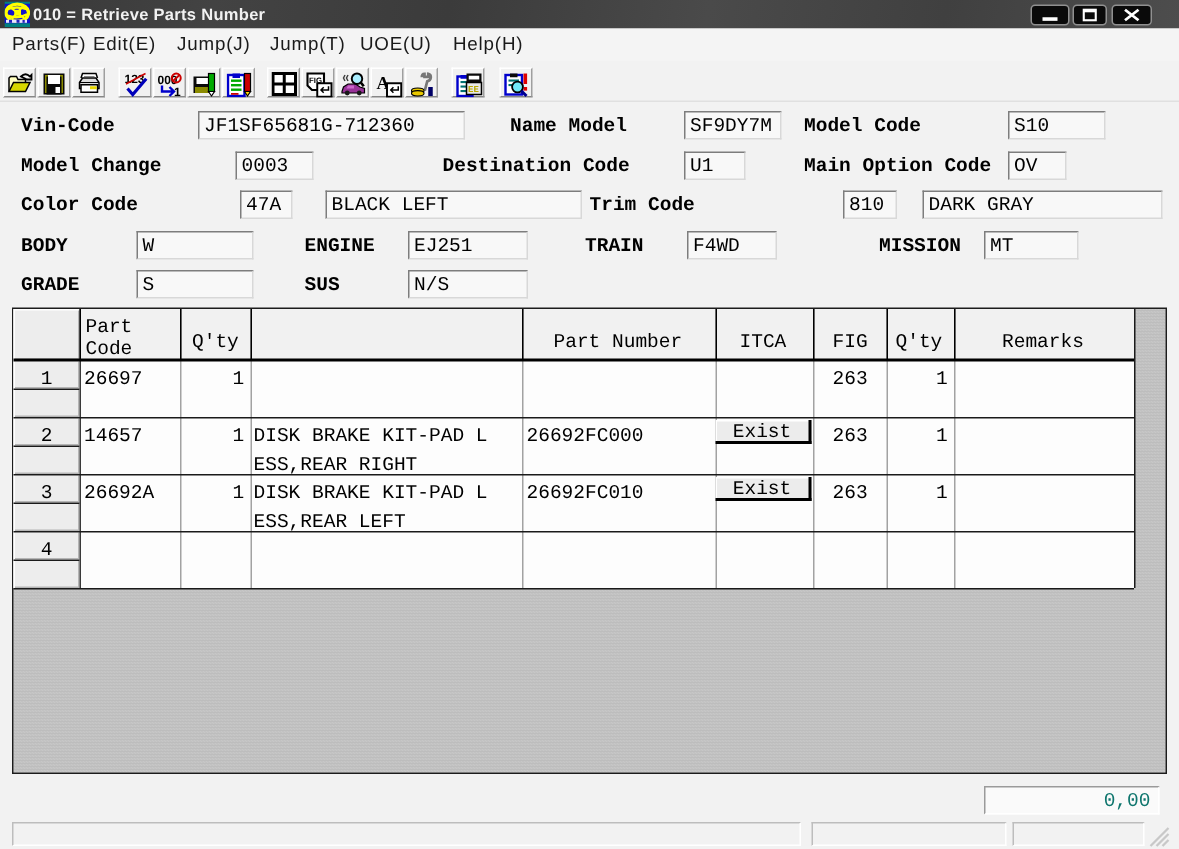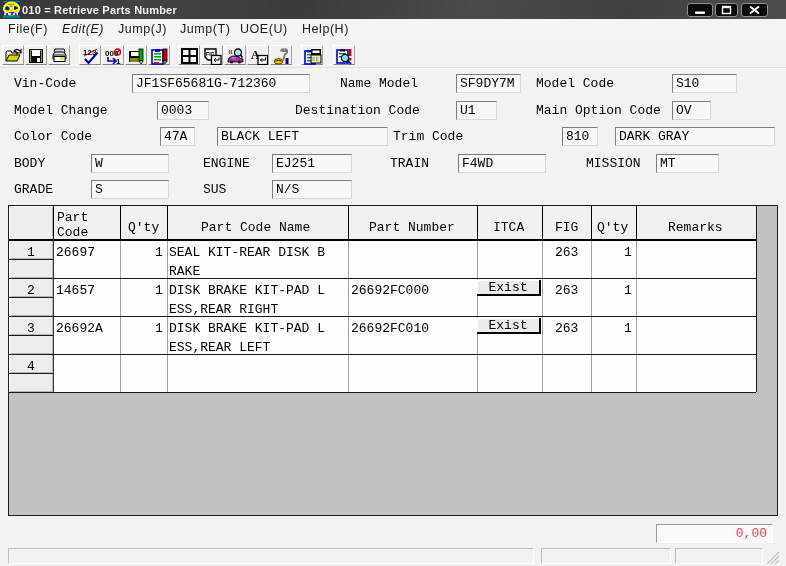--- a/index.html
+++ b/index.html
@@ -1,36 +1,36 @@
 <!DOCTYPE html>
 <html><head>
 <meta charset="utf-8">
 <style>
 * { margin:0; padding:0; box-sizing:border-box; }
 html,body { width:786px; height:566px; overflow:hidden; }
 body { position:relative; background:#f2f2f2; font-family:"Liberation Mono", monospace; }
 .abs { position:absolute; }
-.mono { font-family:"Liberation Mono", monospace; font-size:13px; color:#ef4444; white-space:pre; }
+.mono { font-family:"Liberation Mono", monospace; font-size:13px; color:#0f766e; white-space:pre; }
 
 #titlebar { left:0; top:0; width:786px; height:19px;
   background:linear-gradient(100deg,#373737 0%,#434343 18%,#3b3b3b 38%,#4a4a4a 60%,#404040 80%,#4d4d4d 100%); }
 #titleicon { left:3px; top:1px; width:17px; height:17px; }
 #titletext { left:22px; top:3px; font-family:"Liberation Sans",sans-serif; font-weight:bold; font-size:11px; color:#f2f2f2; line-height:14px; letter-spacing:0.2px; }
 .winbtn { position:absolute; top:3px; height:14px; background:#0a0a0a; border:1px solid #909090; border-radius:3px; }
 
 #menubar { left:0; top:19px; width:786px; height:22px; background:#f4f4f4; }
 .menuitem { position:absolute; top:22px; font-family:"Liberation Sans",sans-serif; font-size:12.5px; letter-spacing:0.55px; color:#1a1a1a; }
 
 #toolbar { left:0; top:41px; width:786px; height:27px; background:#f2f2f2; border-bottom:1px solid #e0e0e0; }
 .tbtn { position:absolute; top:45px; width:22px; height:20px; background:#f1f1f1;
   border-top:1px solid #fff; border-left:1px solid #fff;
   border-right:1px solid #9f9f9f; border-bottom:1px solid #878787; }
 .tbtn svg { position:absolute; left:2px; top:2px; }
 
-.lbl { position:absolute; font-size:13px; line-height:19px; }
+.lbl { position:absolute; font-size:13px; line-height:19px;font-weight:bold; }
 .inp { position:absolute; height:19px; background:#f8f8f8;
   border-top:1px solid #7d7d7d; border-left:1px solid #7d7d7d;
   border-bottom:1px solid #d8d8d8; border-right:1px solid #d8d8d8;
   font-size:13px; line-height:17px; padding-left:3px; white-space:pre; }
 
 #grid { left:8px; top:205px; width:770px; height:311px; border:1px solid #1c1c1c;
   background-image: conic-gradient(#c7c7c7 25%, #bdbdbd 0 50%, #c7c7c7 0 75%, #bdbdbd 0);
   background-size:2px 2px; }
 .cell { position:absolute; font-size:13px; line-height:19px; white-space:pre; }
 .vline { position:absolute; width:1px; background:#a2a2a2; }
@@ -76,22 +76,22 @@
   <g transform="translate(28,0)">
     <rect x="7.5" y="3.5" width="8" height="7" fill="none" stroke="#fff" stroke-width="1.4"></rect>
     <rect x="7.5" y="3" width="8" height="2.2" fill="#fff"></rect>
   </g>
   <g transform="translate(54,0)">
     <path d="M9 3.5 L18 10.5 M18 3.5 L9 10.5" stroke="#fff" stroke-width="1.9"></path>
   </g>
 </svg>
 
 <div class="abs" id="menubar"></div>
-<div class="menuitem" style="left:8px;">File(F)</div>
-<div class="menuitem" style="left:62px;font-style:italic;">Edit(E)</div>
+<div class="menuitem" style="left:8px;">Parts(F)</div>
+<div class="menuitem" style="left:62px;">Edit(E)</div>
 <div class="menuitem" style="left:118px;">Jump(J)</div>
 <div class="menuitem" style="left:180px;">Jump(T)</div>
 <div class="menuitem" style="left:240px;">UOE(U)</div>
 <div class="menuitem" style="left:302px;">Help(H)</div>
 
 <div class="abs" id="toolbar"></div>
 <div class="tbtn" style="left:2px;">
     <svg width="17" height="16" viewBox="0 0 17 16">
   <path d="M1 13 L1 4 L2 3 L6 3 L7 5 L12 5 L12 7" fill="#ffffc0" stroke="#000" stroke-width="1"></path>
   <path d="M1 13 L4 7 L15 7 L12 13 Z" fill="#d8d800" stroke="#000" stroke-width="1"></path>
@@ -239,21 +239,21 @@
 <div class="inp" style="left:217px; top:127px; width:171px;">BLACK LEFT</div>
 <div class="lbl" style="left:393px; top:127px;">Trim Code</div>
 <div class="inp" style="left:562px; top:127px; width:36px;">810</div>
 <div class="inp" style="left:615px; top:127px; width:160px;">DARK GRAY</div>
 
 <div class="lbl" style="left:14px; top:154px;">BODY</div>
 <div class="inp" style="left:91px; top:154px; width:78px;">W</div>
 <div class="lbl" style="left:203px; top:154px;">ENGINE</div>
 <div class="inp" style="left:272px; top:154px; width:80px;">EJ251</div>
 <div class="lbl" style="left:390px; top:154px;">TRAIN</div>
-<div class="inp" style="left:458px; top:154px; width:88px;">F4WD</div>
+<div class="inp" style="left:458px; top:154px; width:60px;">F4WD</div>
 <div class="lbl" style="left:586px; top:154px;">MISSION</div>
 <div class="inp" style="left:656px; top:154px; width:63px;">MT</div>
 
 <div class="lbl" style="left:14px; top:180px;">GRADE</div>
 <div class="inp" style="left:91px; top:180px; width:78px;">S</div>
 <div class="lbl" style="left:203px; top:180px;">SUS</div>
 <div class="inp" style="left:272px; top:180px; width:80px;">N/S</div>
 
 <div class="abs" id="grid">
 
@@ -299,36 +299,33 @@
   <div class="hline" style="left:0; top:186px; width:747px;"></div>
 
   <div class="hline" style="left:0; top:53px; width:44px;"></div>
   <div class="hline" style="left:0; top:91px; width:44px;"></div>
   <div class="hline" style="left:0; top:129px; width:44px;"></div>
   <div class="hline" style="left:0; top:167px; width:44px;"></div>
 
   <div class="cell" style="left:48px; top:4px; line-height:15px;">Part
 Code</div>
   <div class="cell" style="left:119px; top:12px;">Q'ty</div>
-  <div class="cell" style="left:192px; top:12px;">Part Code Name</div>
   <div class="cell" style="left:360px; top:12px;">Part Number</div>
   <div class="cell" style="left:484px; top:12px;">ITCA</div>
   <div class="cell" style="left:546px; top:12px;">FIG</div>
   <div class="cell" style="left:588px; top:12px;">Q'ty</div>
   <div class="cell" style="left:659px; top:12px;">Remarks</div>
 
   <div class="cell" style="left:0; top:37px; width:44px; text-align:center;">1</div>
   <div class="cell" style="left:0; top:75px; width:44px; text-align:center;">2</div>
   <div class="cell" style="left:0; top:113px; width:44px; text-align:center;">3</div>
   <div class="cell" style="left:0; top:151px; width:44px; text-align:center;">4</div>
 
   <div class="cell" style="left:47px; top:37px;">26697</div>
   <div class="cell" style="left:146px; top:37px;">1</div>
-  <div class="cell" style="left:160px; top:37px;">SEAL KIT-REAR DISK B
-RAKE</div>
   <div class="cell" style="left:546px; top:37px;">263</div>
   <div class="cell" style="left:615px; top:37px;">1</div>
 
 
   <div class="cell" style="left:47px; top:75px;">14657</div>
   <div class="cell" style="left:146px; top:75px;">1</div>
   <div class="cell" style="left:160px; top:75px;">DISK BRAKE KIT-PAD L
 ESS,REAR RIGHT</div>
   <div class="cell" style="left:342px; top:75px;">26692FC000</div>
   <div class="exist" style="top:74px;">Exist</div>

